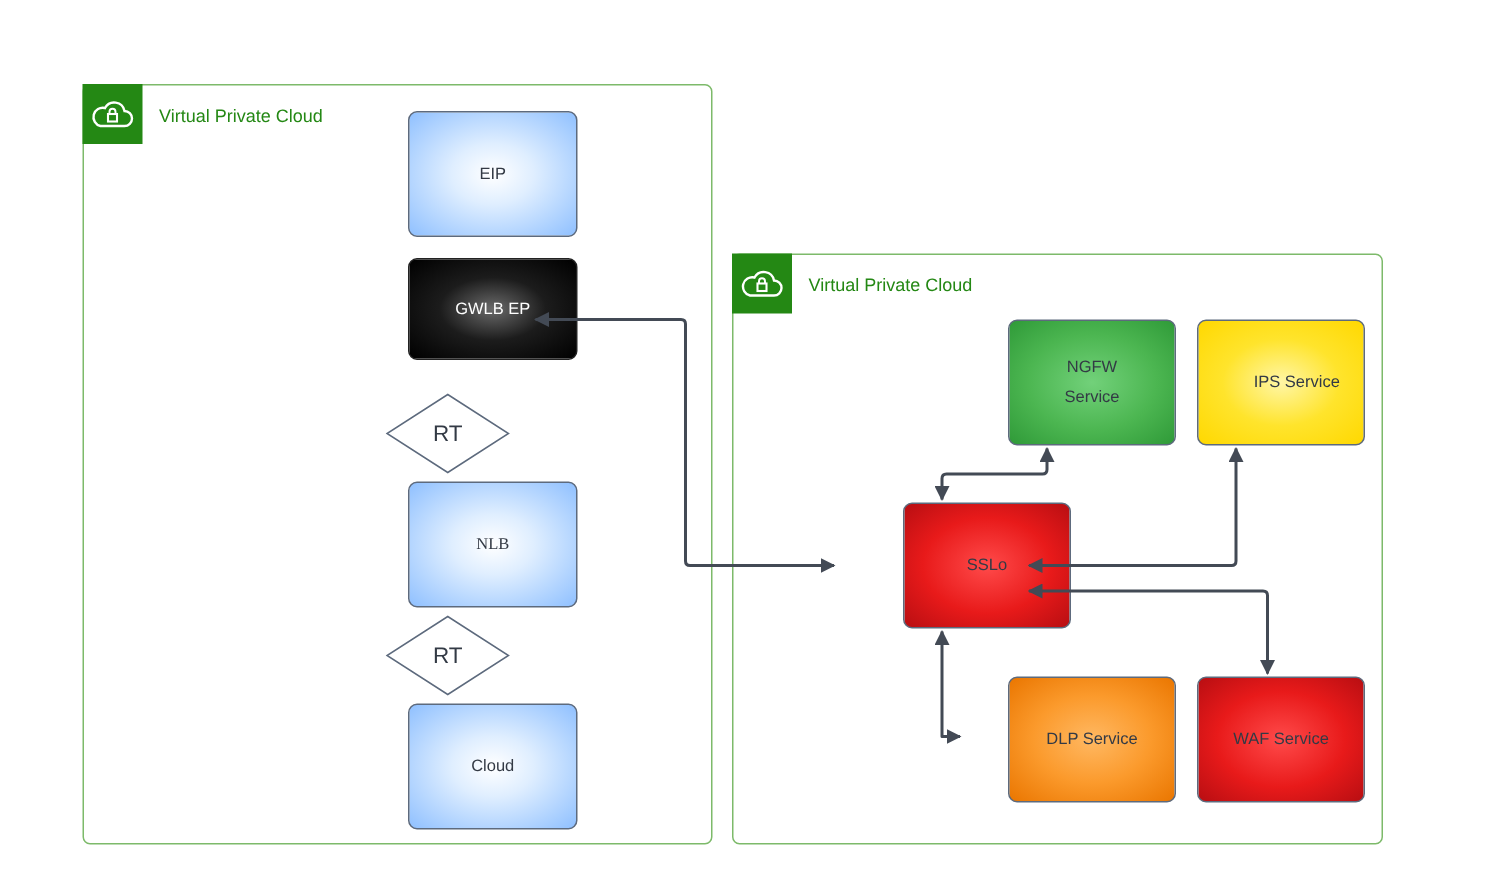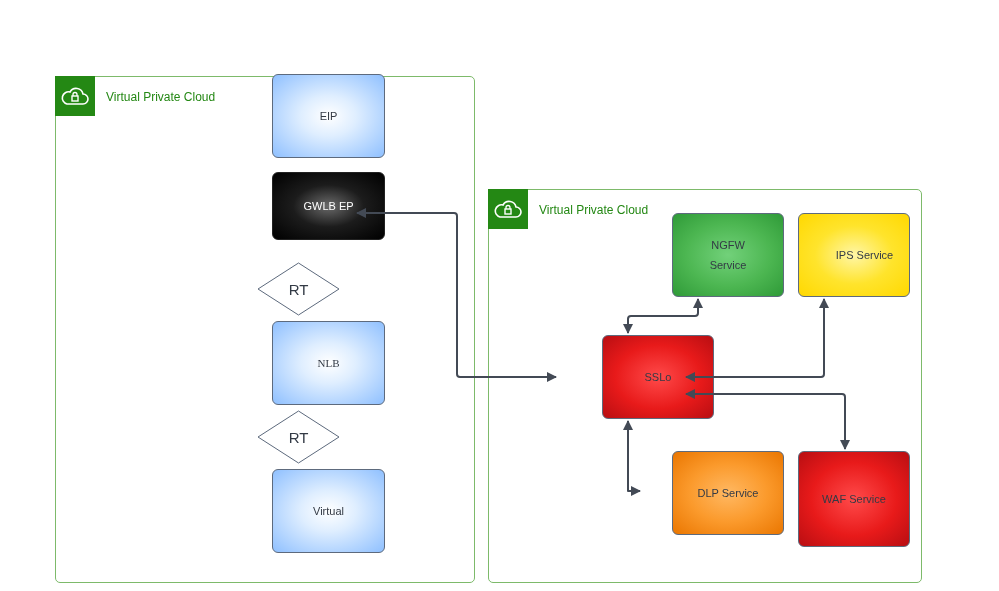--- a/index.html
+++ b/index.html
@@ -1,18 +1,18 @@
 <!DOCTYPE html>
 <html><head>
 <meta charset="utf-8">
 <style>
   html, body { margin: 0; padding: 0; background: #ffffff; }
   body { width: 999px; height: 591px; position: relative; overflow: hidden;
          font-family: "Liberation Sans", sans-serif; }
-  .vpc { position: absolute; border: 1.5px solid #7dba6a; border-radius: 5px; box-sizing: border-box; margin-top: 20px; }
+  .vpc { position: absolute; border: 1.5px solid #7dba6a; border-radius: 5px; box-sizing: border-box; }
   .vpc-badge { position: absolute; left: -1px; top: -1px; width: 40px; height: 40px; background: #248814;
                display: flex; align-items: center; justify-content: center; }
   .vpc-label { position: absolute; left: 50px; top: 13px; font-size: 12px; color: #248814; }
   .node { position: absolute; box-sizing: border-box; border-radius: 6px; border: 1px solid #5d6a7d;
           display: flex; align-items: center; justify-content: center; text-align: center;
           font-size: 11px; color: #333a45; line-height: 20px; margin-left: 30px; }
   .blue { background: radial-gradient(ellipse at center, #ffffff 0%, #dfeeff 35%, #8fc0ff 100%); }
   .black { background: radial-gradient(ellipse at center, #6a6a6a 0%, #1c1c1c 45%, #000000 100%); color: #ffffff; border-color: #222; }
   .green { background: radial-gradient(ellipse at center, #72d17a 0%, #4cb651 55%, #2f9a38 100%); }
   .yellow { background: radial-gradient(ellipse at center, #fff6a6 0%, #ffe42c 50%, #ffd800 100%); }
@@ -67,36 +67,36 @@
 </div>
 
 <div class="diamond" style="left:257px; top:410px; width:83px; height:54px;">
   <svg width="83" height="54">
     <polygon points="41.5,1 82,27 41.5,53 1,27" fill="#fff" stroke="#5d6a7d" stroke-width="1"></polygon>
   </svg>
   <div class="diamond-label">RT</div>
 </div>
 
 <div class="node blue" style="left:242px; top:469px; width:113px; height:84px;">
-  <span>Virtual</span>
+  <span>Cloud</span>
 </div>
 
 <div class="node green" style="left:642px; top:213px; width:112px; height:84px;">
   <span style="width:70px;">NGFW Service</span>
 </div>
 <div class="node yellow" style="left:768px; top:213px; width:112px; height:84px;padding-left:21px;">
   <span>IPS Service</span>
 </div>
 <div class="node red" style="left:572px; top:335px; width:112px; height:84px;">
   <span>SSLo</span>
 </div>
 <div class="node orange" style="left:642px; top:451px; width:112px; height:84px;justify-content:center;">
   <span>DLP Service</span>
 </div>
-<div class="node red" style="left:768px; top:451px; width:112px; height:96px;">
+<div class="node red" style="left:768px; top:451px; width:112px; height:84px;">
   <span>WAF Service</span>
 </div>
 
 <svg class="connectors" width="999" height="591">
   <defs>
     <marker id="arr" markerWidth="10" markerHeight="10" refX="9" refY="5" orient="auto-start-reverse" markerUnits="userSpaceOnUse">
       <path d="M0,0 L10,5 L0,10 Z" fill="#434a55"></path>
     </marker>
   </defs>
   <g fill="none" stroke="#434a55" stroke-width="2" stroke-linejoin="round">

